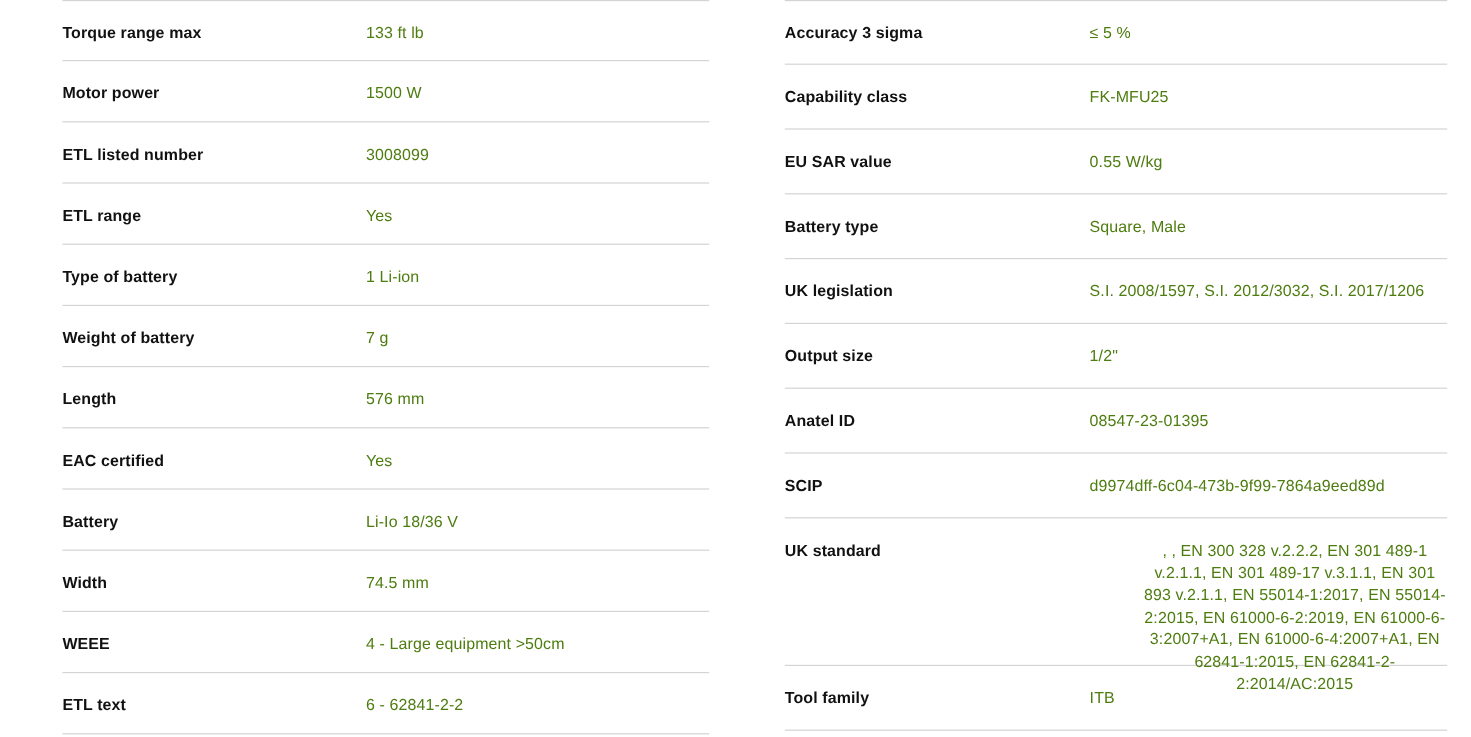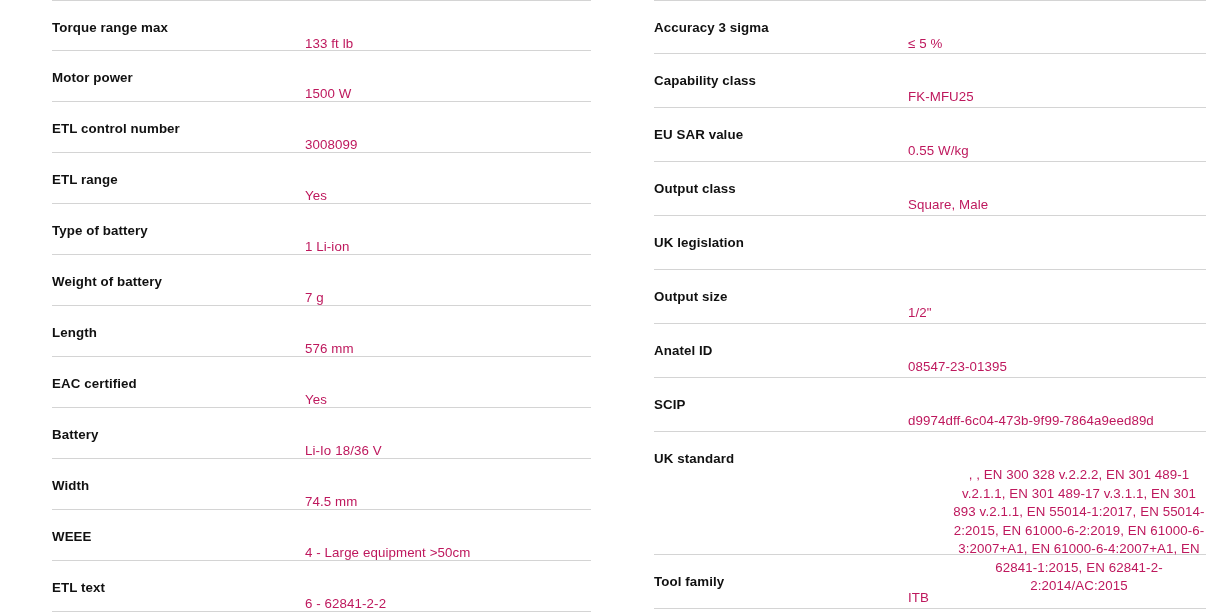--- a/index.html
+++ b/index.html
@@ -66,24 +66,23 @@
     width: 253px;
     flex: 0 0 253px;
   }
   .col-right .spec-label {
     width: 254px;
     flex: 0 0 254px;
   }
   .spec-value {
     font-size: 13.3px;
     font-weight: normal;
-    color: #be185d;
+    color: #4d7c0f;
     line-height: 18px;
     letter-spacing: 0.1px;
-    margin-top: 16px;
   }
   .col-left .spec-value {
     width: 290px;
   }
   .col-right .spec-value {
     width: 320px;
   }
   .spec-value.multiline {
     line-height: 18.5px;
     text-align: center;
@@ -97,21 +96,21 @@
   <div class="spec-column col-left">
     <div class="spec-row">
       <div class="spec-label">Torque range max</div>
       <div class="spec-value">133 ft lb</div>
     </div>
     <div class="spec-row">
       <div class="spec-label">Motor power</div>
       <div class="spec-value">1500 W</div>
     </div>
     <div class="spec-row">
-      <div class="spec-label">ETL control number</div>
+      <div class="spec-label">ETL listed number</div>
       <div class="spec-value">3008099</div>
     </div>
     <div class="spec-row">
       <div class="spec-label">ETL range</div>
       <div class="spec-value">Yes</div>
     </div>
     <div class="spec-row">
       <div class="spec-label">Type of battery</div>
       <div class="spec-value">1 Li-ion</div>
     </div>
@@ -152,25 +151,26 @@
     </div>
     <div class="spec-row">
       <div class="spec-label">Capability class</div>
       <div class="spec-value">FK-MFU25</div>
     </div>
     <div class="spec-row">
       <div class="spec-label">EU SAR value</div>
       <div class="spec-value">0.55 W/kg</div>
     </div>
     <div class="spec-row">
-      <div class="spec-label">Output class</div>
+      <div class="spec-label">Battery type</div>
       <div class="spec-value">Square, Male</div>
     </div>
     <div class="spec-row">
       <div class="spec-label">UK legislation</div>
+      <div class="spec-value">S.I. 2008/1597, S.I. 2012/3032, S.I. 2017/1206</div>
     </div>
     <div class="spec-row">
       <div class="spec-label">Output size</div>
       <div class="spec-value">1/2"</div>
     </div>
     <div class="spec-row">
       <div class="spec-label">Anatel ID</div>
       <div class="spec-value">08547-23-01395</div>
     </div>
     <div class="spec-row">

